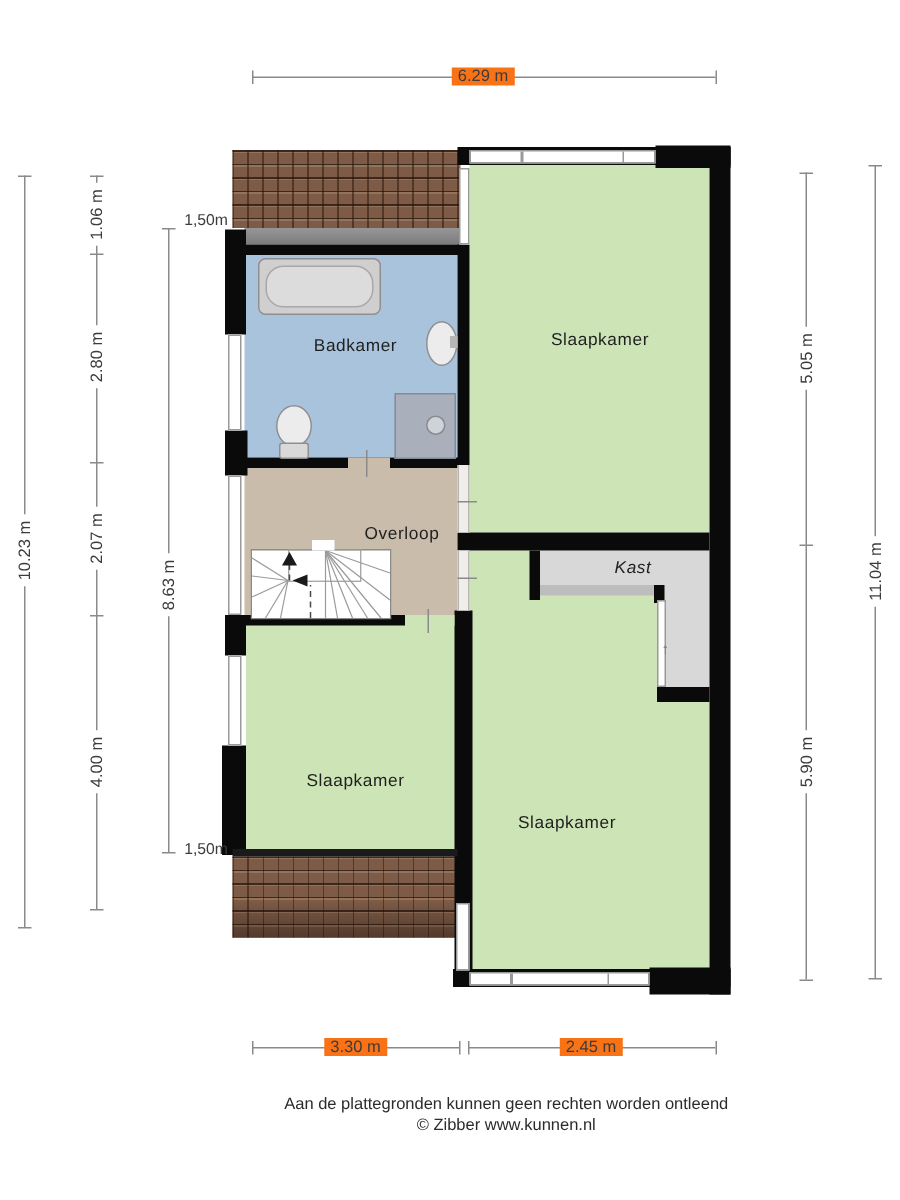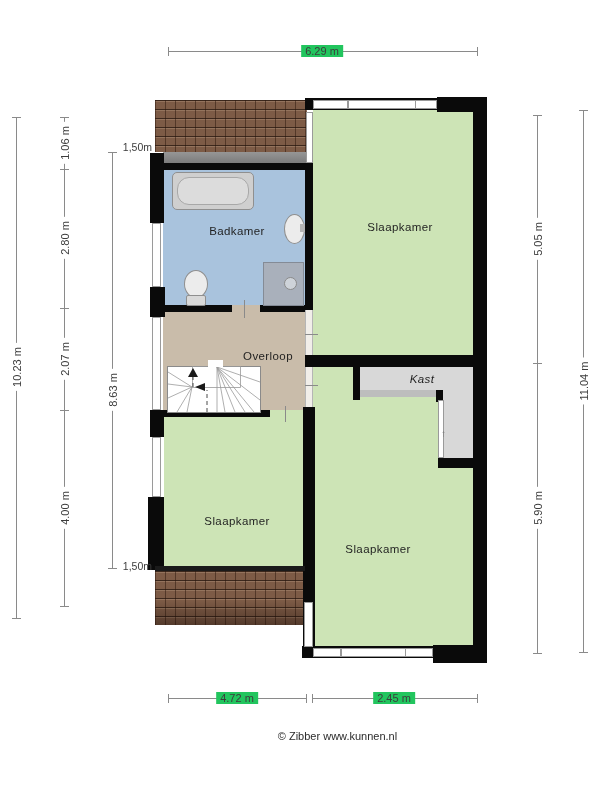--- a/index.html
+++ b/index.html
@@ -20,21 +20,21 @@
       repeating-linear-gradient(to right, rgba(40,20,10,.5) 0 1px, rgba(0,0,0,0) 1px 10px),
       repeating-linear-gradient(to bottom, rgba(25,12,6,.65) 0 1px, rgba(255,225,195,.18) 1px 2px, rgba(0,0,0,0) 2px 9px);}
   .dormer{position:absolute;background:linear-gradient(to bottom,#969696,#7c7c7c);}
   .room-label{position:absolute;transform:translate(-50%,-50%);font-size:11.5px;
     color:#1f1f1f;letter-spacing:.4px;white-space:nowrap;}
   .dim-h{position:absolute;height:1px;background:#8a8a8a;}
   .dim-v{position:absolute;width:1px;background:#8a8a8a;}
   .tick-v{position:absolute;width:1px;height:9px;background:#8a8a8a;}
   .tick-h{position:absolute;width:9px;height:1px;background:#8a8a8a;}
   .dim-label{position:absolute;transform:translate(-50%,-50%);font-size:11px;color:#3c3c3c;
-    background:#22c55e;padding:0 4px;white-space:nowrap;}
+    background:#f97316;padding:0 4px;white-space:nowrap;}
   .dim-label-v{position:absolute;transform:translate(-50%,-50%) rotate(-90deg);font-size:11px;
     color:#3c3c3c;background:#fff;padding:0 4px;white-space:nowrap;}
   .knee-label{position:absolute;width:40px;text-align:right;font-size:10.5px;color:#3c3c3c;white-space:nowrap;}
   .tub{position:absolute;left:172px;top:172px;width:80px;height:36px;background:#cfcfcf;
     border:1px solid #8f8f8f;border-radius:5px;}
   .tub-in{position:absolute;left:4px;top:4px;right:4px;bottom:4px;background:#dcdcdc;
     border:1px solid #a8a8a8;border-radius:12px;}
   .sink{position:absolute;left:284px;top:214px;width:19px;height:28px;background:#ececec;
     border:1px solid #8f8f8f;border-radius:50%;}
   .tap{position:absolute;left:300px;top:224px;width:5px;height:8px;background:#b5b5b5;}
@@ -195,24 +195,25 @@
   <div class="dim-label-v" style="left:538px;top:508px;">5.90 m</div>
 
   <div class="dim-v" style="left:583px;top:110px;height:542px;"></div>
   <div class="tick-h" style="left:579px;top:110px;"></div>
   <div class="tick-h" style="left:579px;top:652px;"></div>
   <div class="dim-label-v" style="left:584px;top:381px;">11.04 m</div>
 
   <div class="dim-h" style="left:168px;top:698px;width:138px;"></div>
   <div class="tick-v" style="left:168px;top:694px;"></div>
   <div class="tick-v" style="left:306px;top:694px;"></div>
-  <div class="dim-label" style="left:237px;top:698px;">4.72 m</div>
+  <div class="dim-label" style="left:237px;top:698px;">3.30 m</div>
 
   <div class="dim-h" style="left:312px;top:698px;width:165px;"></div>
   <div class="tick-v" style="left:312px;top:694px;"></div>
   <div class="tick-v" style="left:477px;top:694px;"></div>
   <div class="dim-label" style="left:394px;top:698px;">2.45 m</div>
 
   <div class="footer">
+    <div>Aan de plattegronden kunnen geen rechten worden ontleend</div>
     <div>© Zibber www.kunnen.nl</div>
   </div>
 
 </div>
 
 </body></html>

